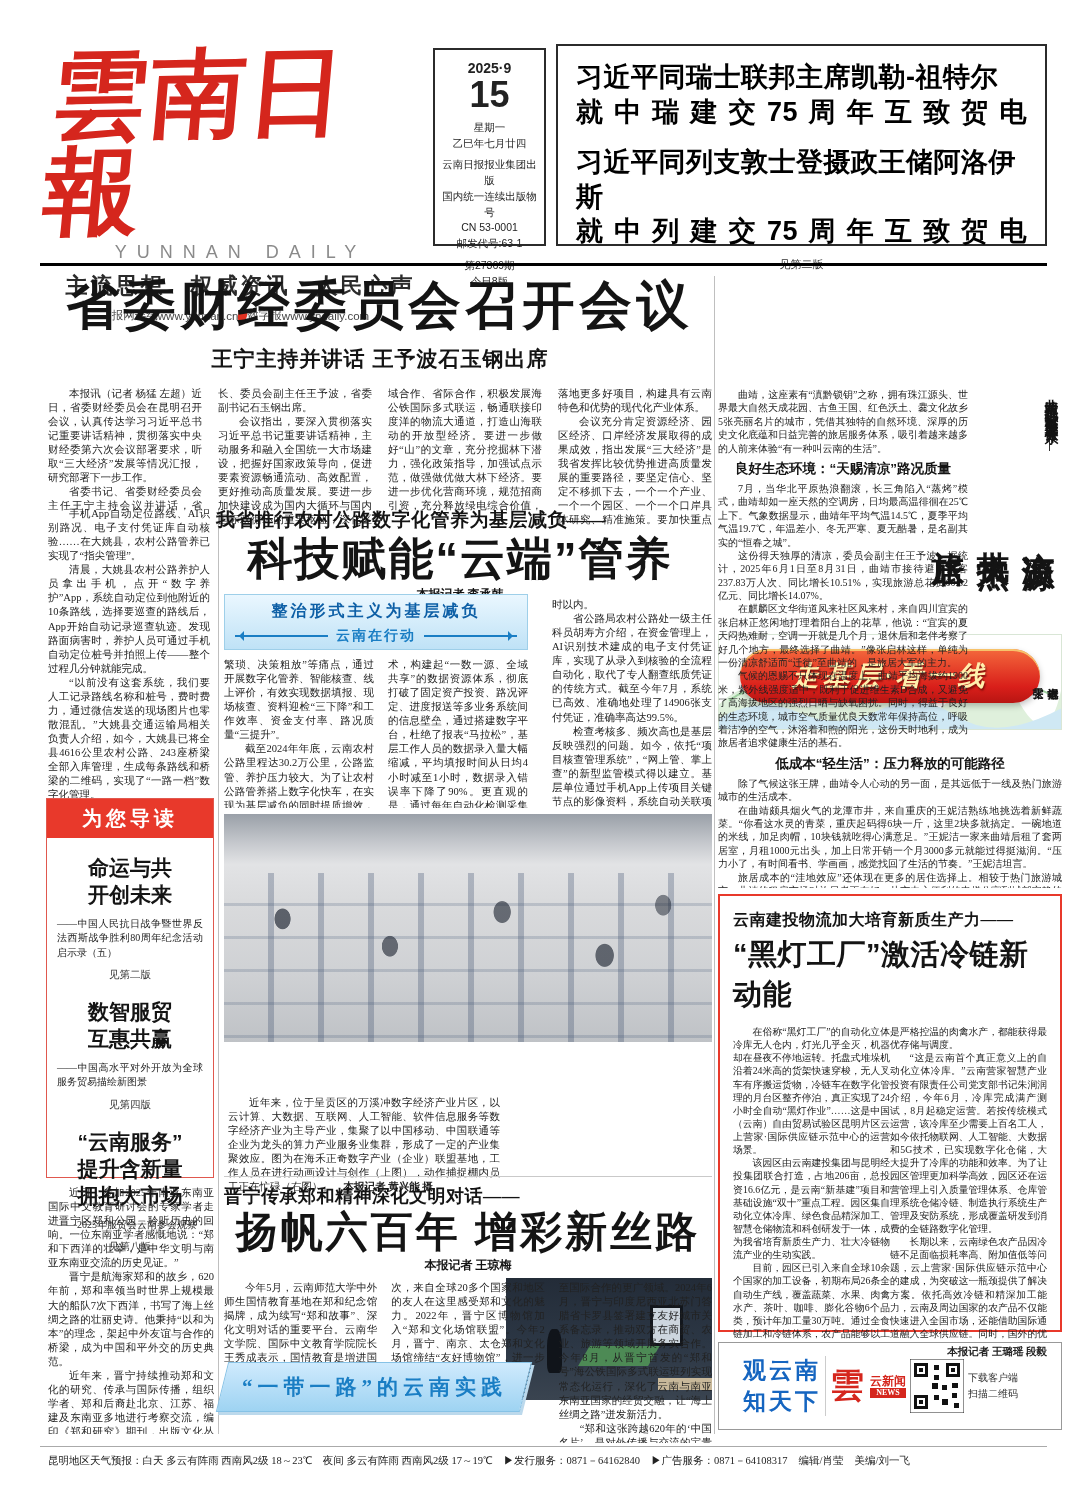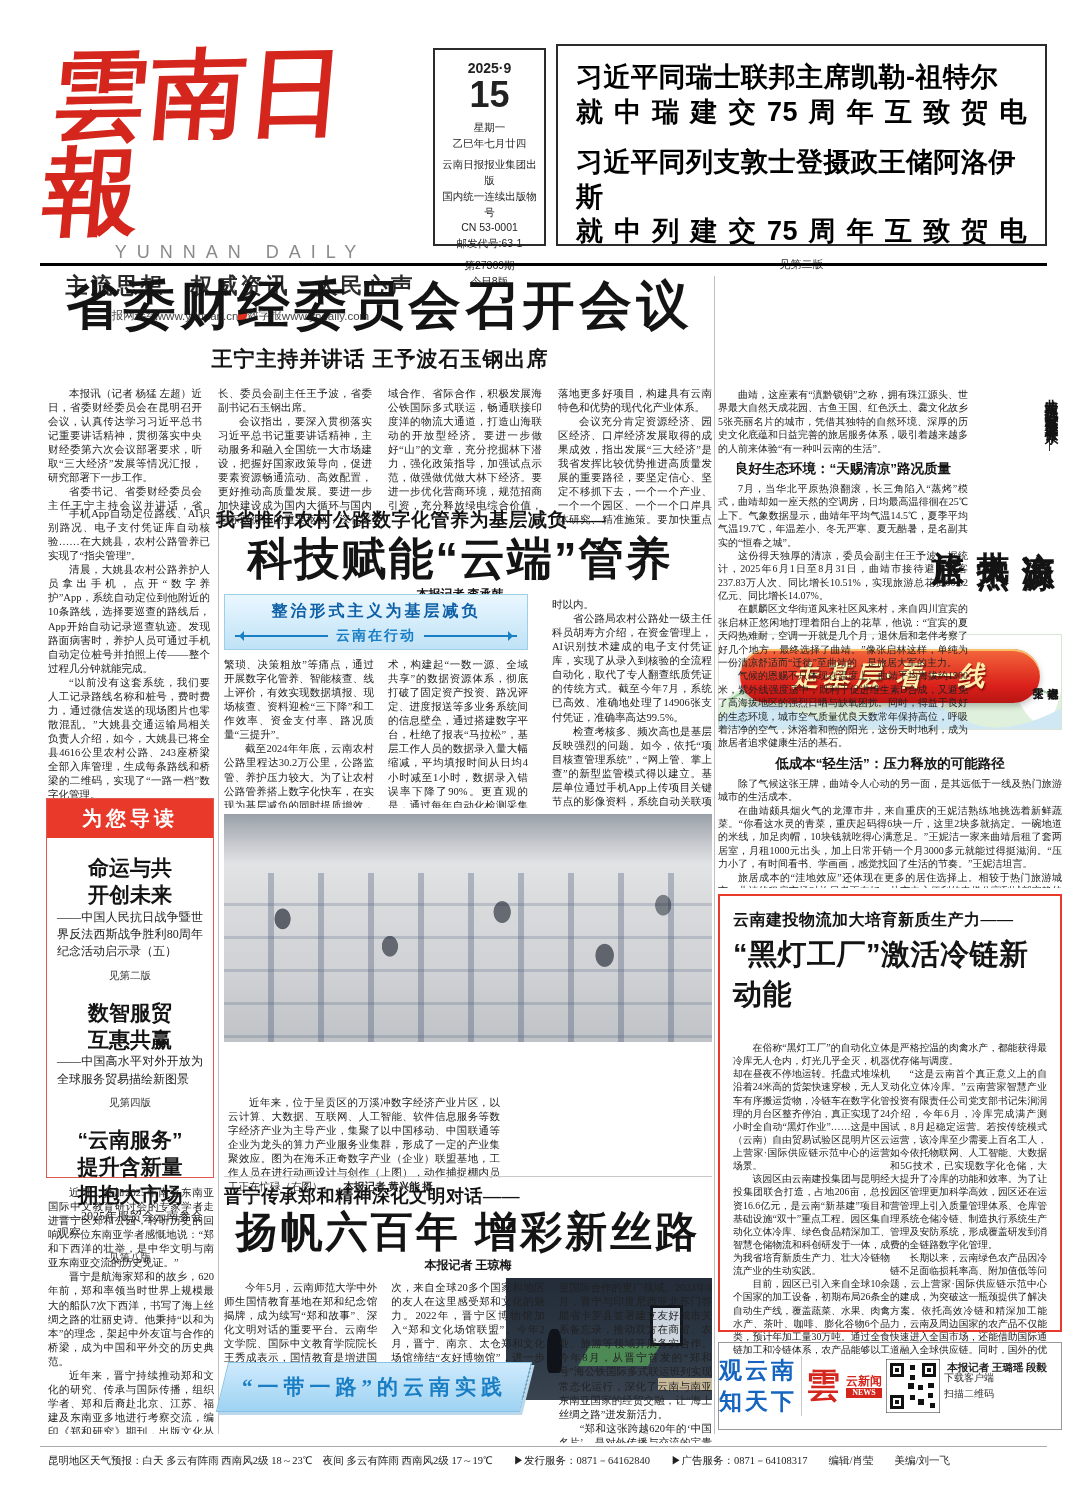--- a/index.html
+++ b/index.html
@@ -48,21 +48,21 @@
 .bb-line.l::before{content:"";position:absolute;left:-1px;top:-4px;border:5px solid transparent;border-right-color:#1a7ec4}
 .bb-line.r::after{content:"";position:absolute;right:-1px;top:-4px;border:5px solid transparent;border-left-color:#1a7ec4}
 .bb-tag{font-size:14px;font-weight:bold;color:#1a7ec4;letter-spacing:2px}
 .colbox{overflow:hidden}
 
 .guide{border:1px solid #e0584e}
 .guide-h{background:#e8392b;color:#fff;font-weight:900;font-size:20px;letter-spacing:4px;text-align:center;
   padding:6px 0;font-family:"Liberation Sans",sans-serif}
 .g-item{padding:16px 10px 0;text-align:center}
 .g-t{font-size:21px;font-weight:900;line-height:1.3;white-space:pre-line;font-family:"Liberation Sans",sans-serif}
-.g-d{font-size:12px;text-align:justify;margin-top:0;line-height:1.45;color:#222}
+.g-d{font-size:10px;text-align:justify;margin-top:8px;line-height:1.45;color:#222}
 .g-p{font-size:10.5px;margin-top:8px;color:#333}
 
 .photo1{background:
   linear-gradient(180deg,#9aa0a8 0,#c3c6cb 12%,#e2e3e5 22%,#d9dadc 40%,#cfd1d4 70%,#bfc2c6 100%);
   position:relative;overflow:hidden}
 .photo1::before{content:"";position:absolute;inset:0;background:
   repeating-linear-gradient(180deg,transparent 0 30px,rgba(70,90,120,.22) 30px 33px),
   repeating-linear-gradient(90deg,transparent 0 44px,rgba(40,60,95,.28) 44px 50px);
   top:26%;}
 .photo1::after{content:"";position:absolute;inset:0;background:
@@ -91,30 +91,30 @@
   text-shadow:1px 2px 2px #7e0d08;font-family:"Liberation Serif",serif}
 .vblock{writing-mode:vertical-rl;display:flex;gap:10px;align-items:flex-start}
 .v-k{font-size:13.5px;font-weight:bold;letter-spacing:2px;height:286px}
 .v-t{font-size:33px;font-weight:900;letter-spacing:4px;font-family:"Liberation Sans",sans-serif}
 .v-b{font-size:11px;margin-top:130px;font-weight:bold}
 .subhead{font-size:13.5px;font-weight:900;text-align:center;margin:5px 0 4px;font-family:"Liberation Sans",sans-serif}
 .jump{font-weight:bold;text-align:right}
 
 .redbox{border:2.5px solid #e8392b;padding:14px 13px 10px;background:#fff}
 .a5-h{font-size:29px;font-weight:900;letter-spacing:.5px;margin-top:4px;font-family:"Liberation Sans",sans-serif}
-.a5-cols{display:flex;gap:0;margin-top:26px}
+.a5-cols{display:flex;gap:0;margin-top:10px}
 .a5-cols .colbox{flex:1;height:316px;font-size:9.8px}
 
-.promo{border:1px solid #999;display:flex;align-items:center;padding:8px 0;gap:4px}
+.promo{border:1px solid #999;display:flex;align-items:center;padding:8px 24px;gap:4px}
 .promo-t{color:#1565c0;font-weight:900;font-size:23px;letter-spacing:3px;line-height:1.35;text-align:center;font-family:"Liberation Sans",sans-serif}
 .logo-char{color:#d5261d;font-size:34px;font-weight:900;line-height:1}
 .logo-sub{color:#d5261d;font-weight:900;font-size:12px;line-height:1.2;text-align:center}
 .dl{font-size:10px;color:#333;line-height:1.6}
 
-.footer{display:flex;gap:21px;font-size:10.5px;color:#222;align-items:center}
+.footer{display:flex;gap:11px;font-size:10.5px;color:#222;align-items:center}
 .mtns{position:absolute;inset:0}
 </style>
 </head>
 <body>
 
 <div id="page">
 
   <div class="abs" style="left:48px;top:46px;width:385px">
     <div class="mast-title">雲南日報</div>
     <div class="mast-en sans">YUNNAN DAILY</div>

